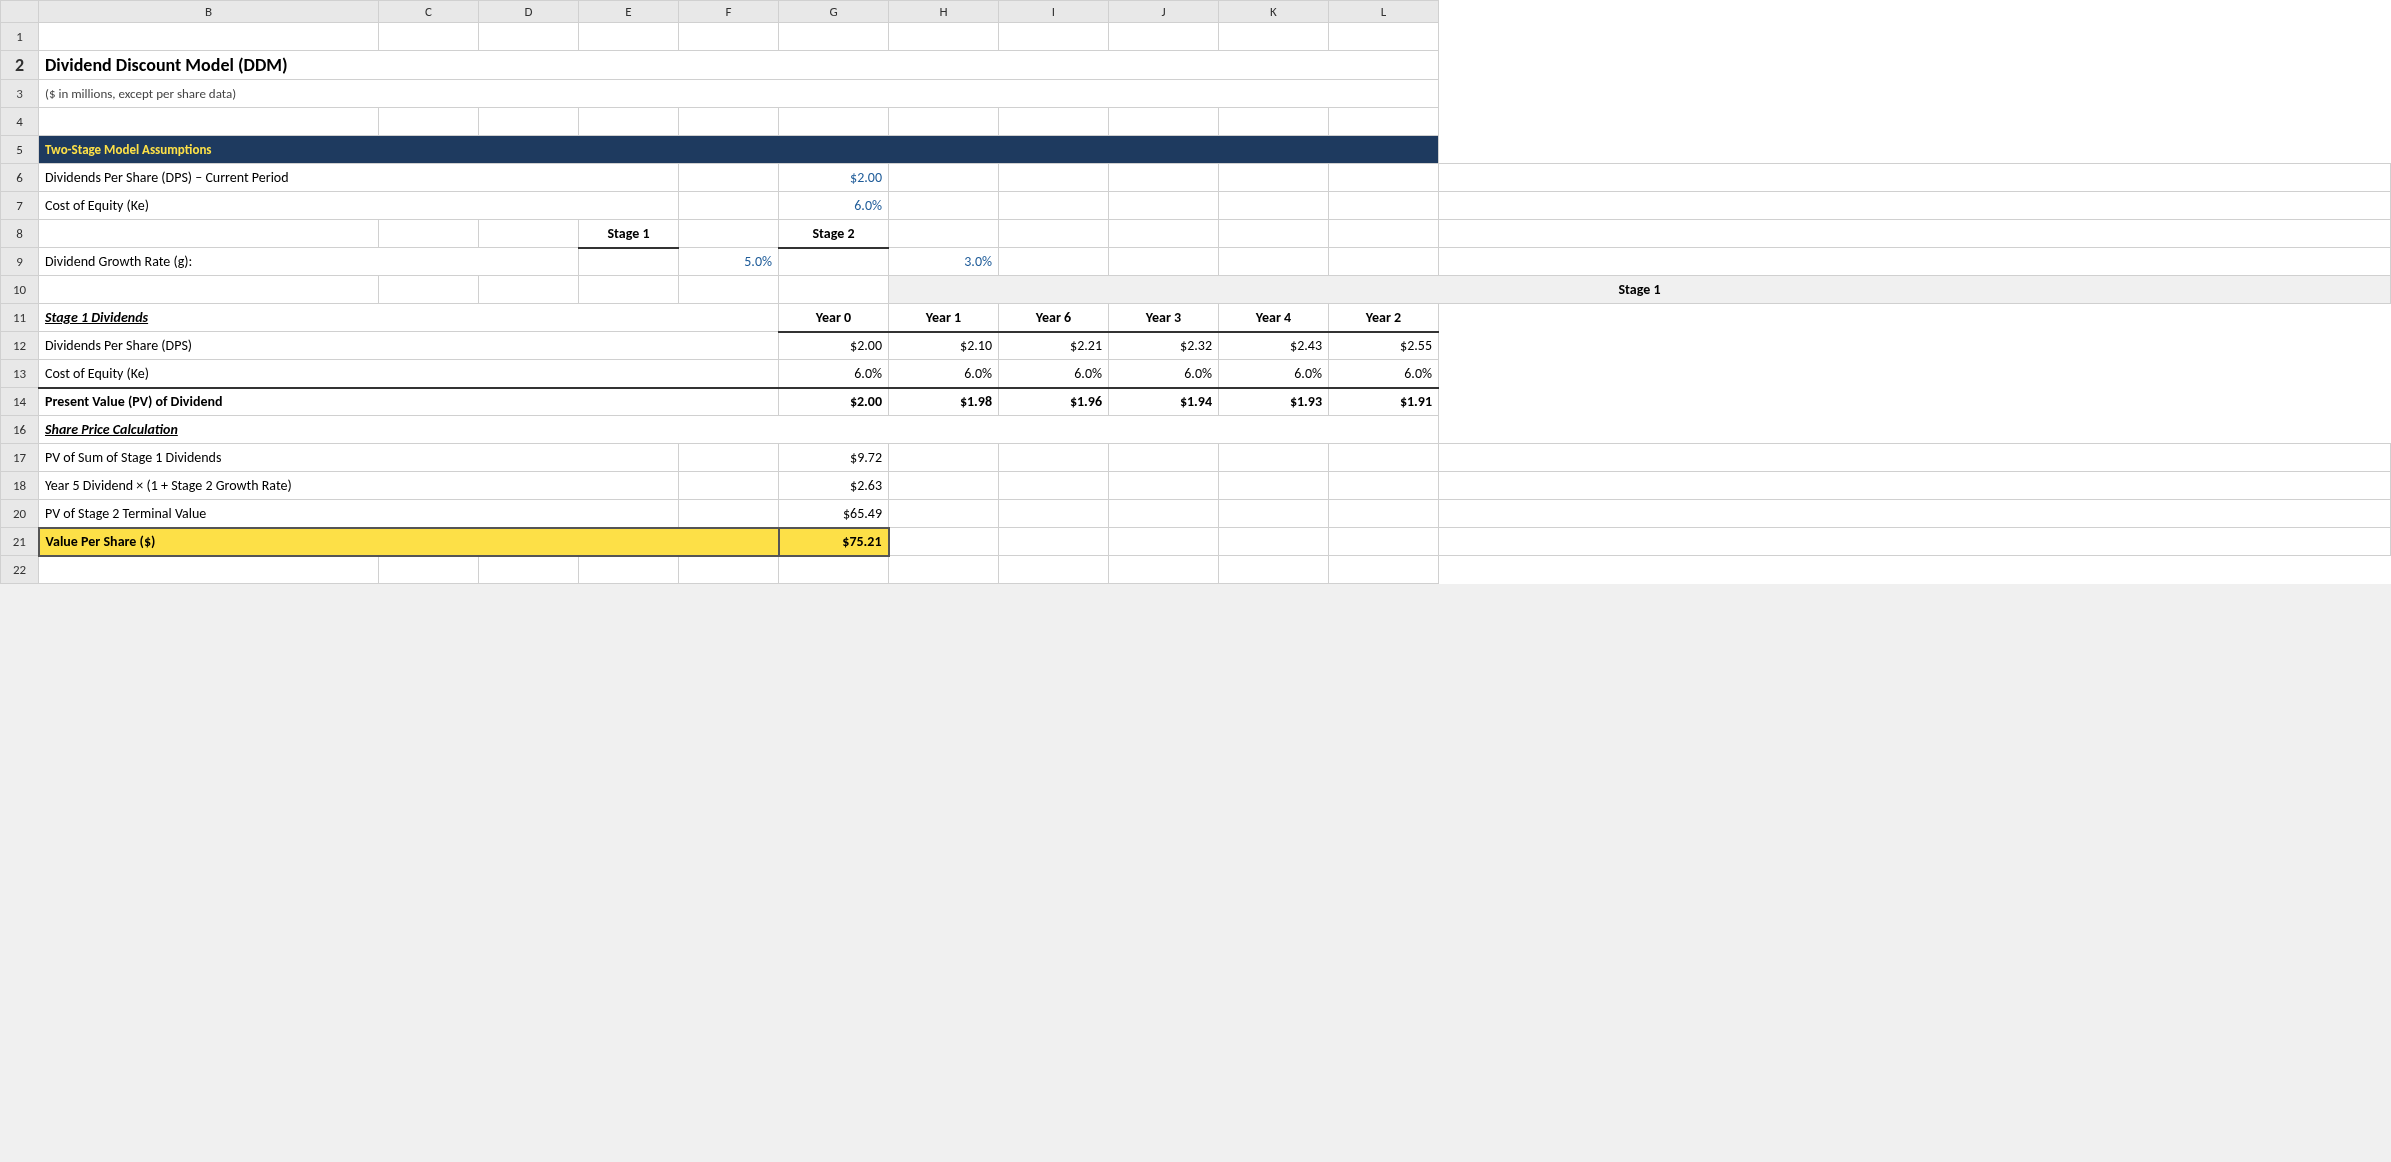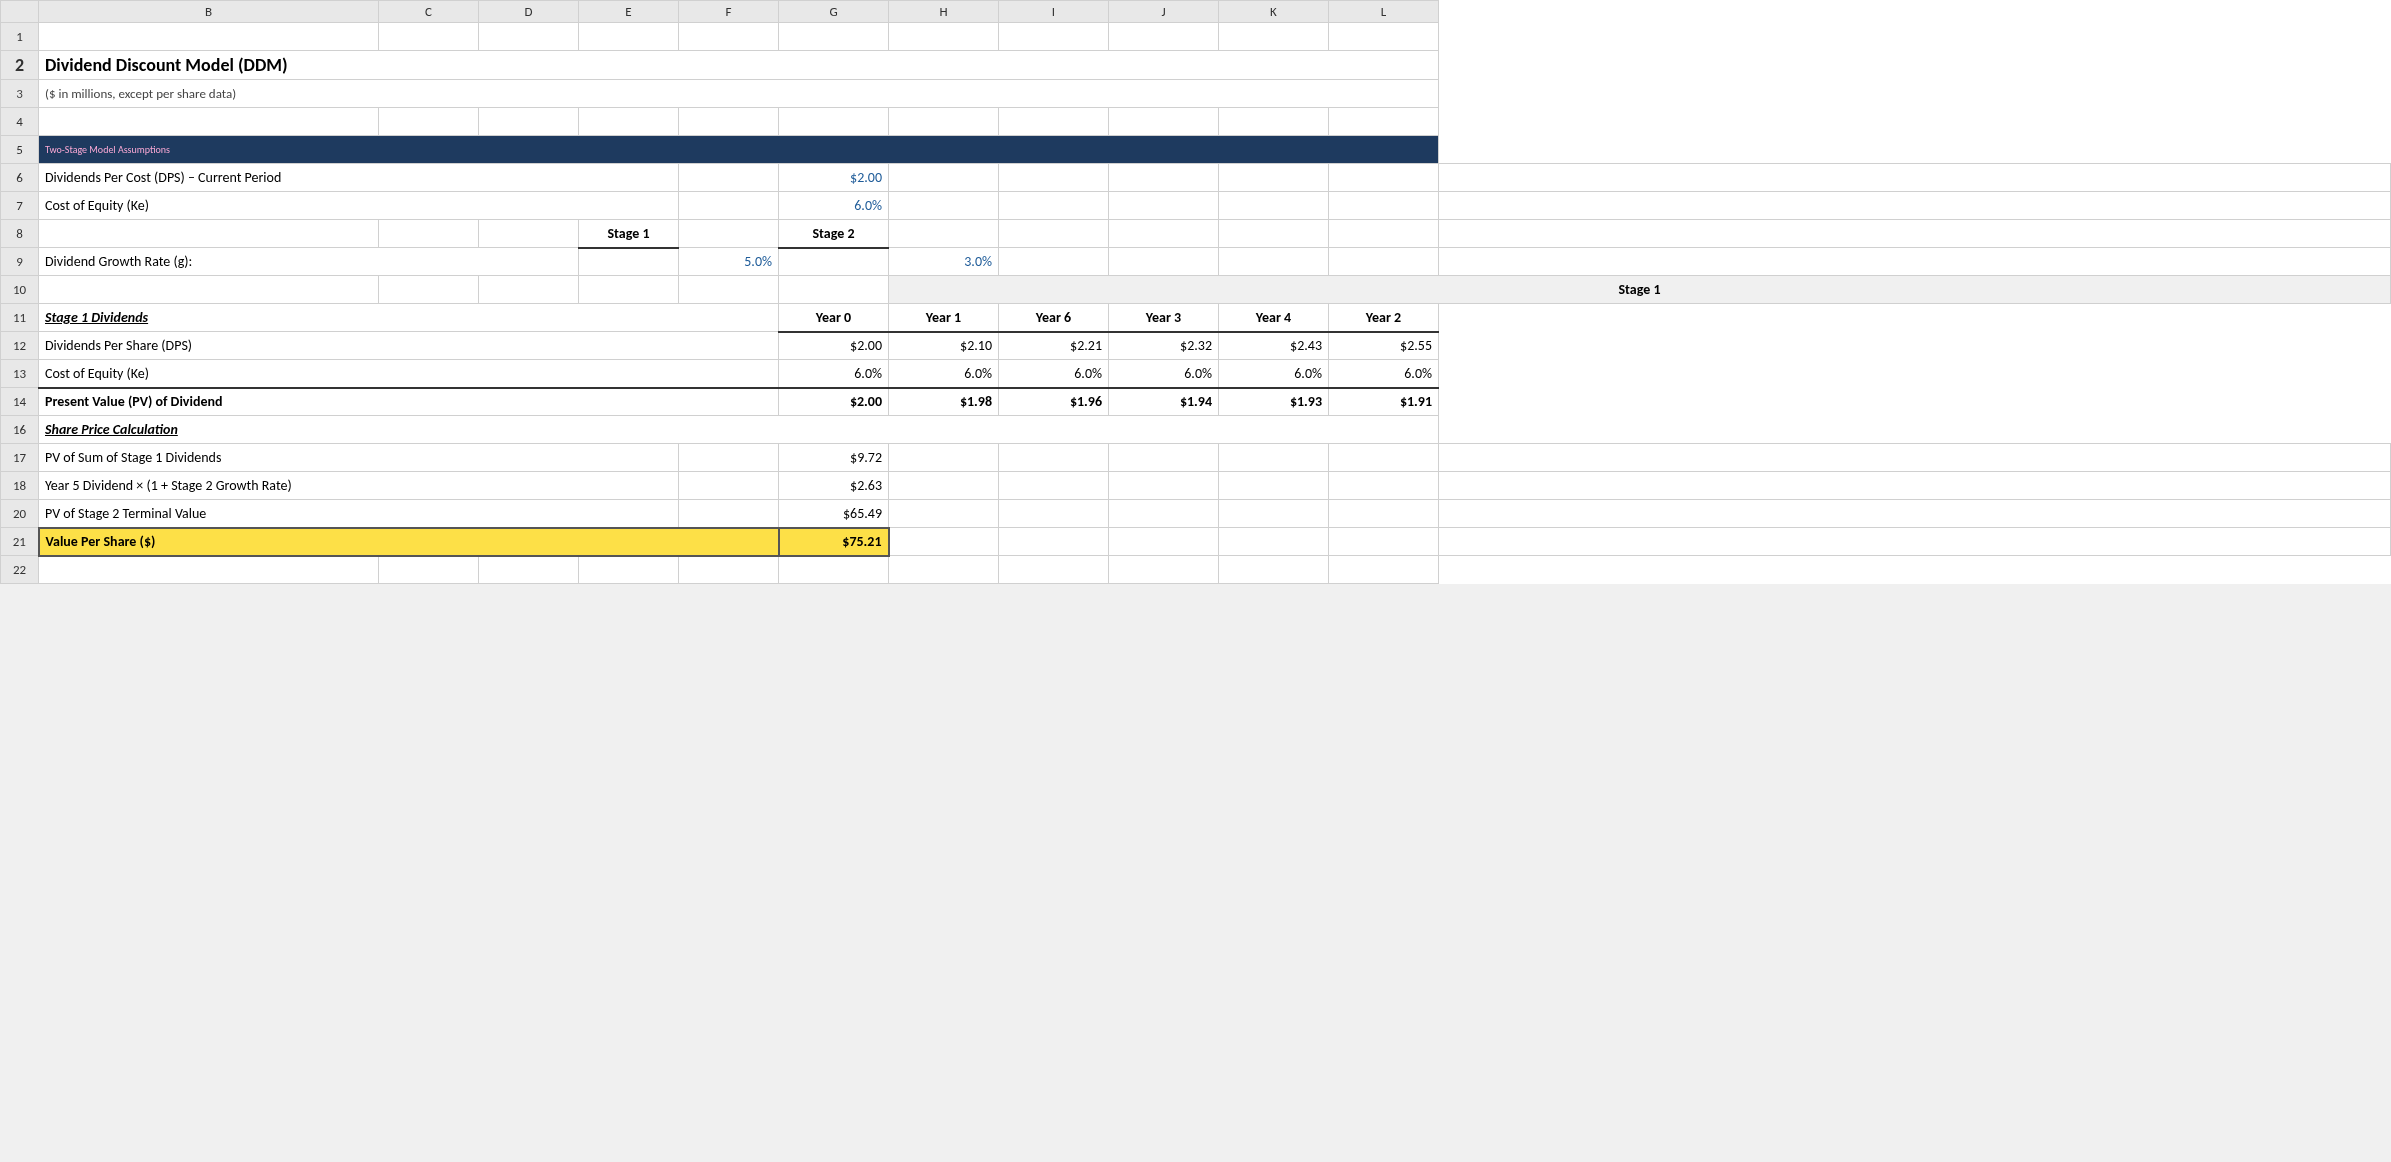--- a/index.html
+++ b/index.html
@@ -64,23 +64,23 @@
     .cell-text { text-align: left; }
     .cell-right { text-align: right; }
     .cell-center { text-align: center; }
     .cell-bold { font-weight: bold; }
     .cell-blue { color: #1f5c99; }
     .cell-italic-underline { font-style: italic; text-decoration: underline; }
     
     
     .section-header {
       background: #1e3a5f;
-      color: #f9a8d4;
-      font-weight: normal;
-      font-size: 10px;
+      color: #fde047;
+      font-weight: bold;
+      font-size: 13px;
     }
     
     
     .stage1-header {
       background: #f0f0f0;
       border: 1px solid #d0d0d0;
       text-align: center;
       font-weight: bold;
     }
     
@@ -189,21 +189,21 @@
         <td class="cell-empty"></td>
       </tr>
 
       <tr>
         <td class="row-num">5</td>
         <td class="section-header" colspan="11">Two-Stage Model Assumptions</td>
       </tr>
 
       <tr>
         <td class="row-num">6</td>
-        <td class="cell-text" colspan="4">Dividends Per Cost (DPS) – Current Period</td>
+        <td class="cell-text" colspan="4">Dividends Per Share (DPS) – Current Period</td>
         <td class="cell-empty"></td>
         <td class="cell-right cell-blue">$2.00</td>
         <td class="cell-empty"></td>
         <td class="cell-empty"></td>
         <td class="cell-empty"></td>
         <td class="cell-empty"></td>
         <td class="cell-empty"></td>
         <td class="cell-empty"></td>
       </tr>
 

